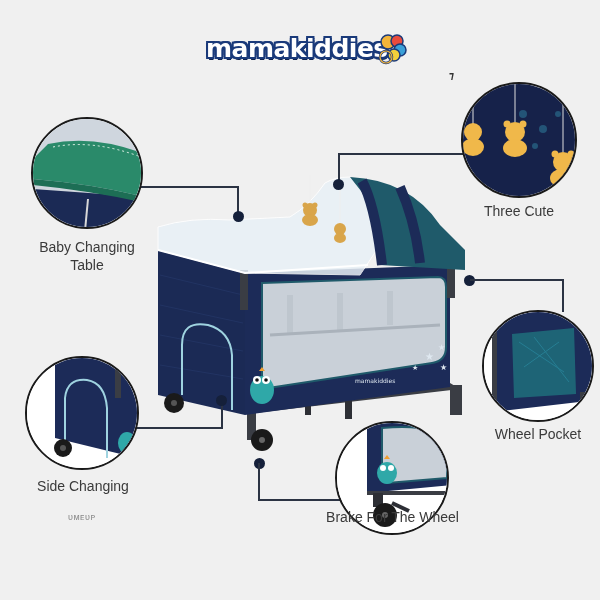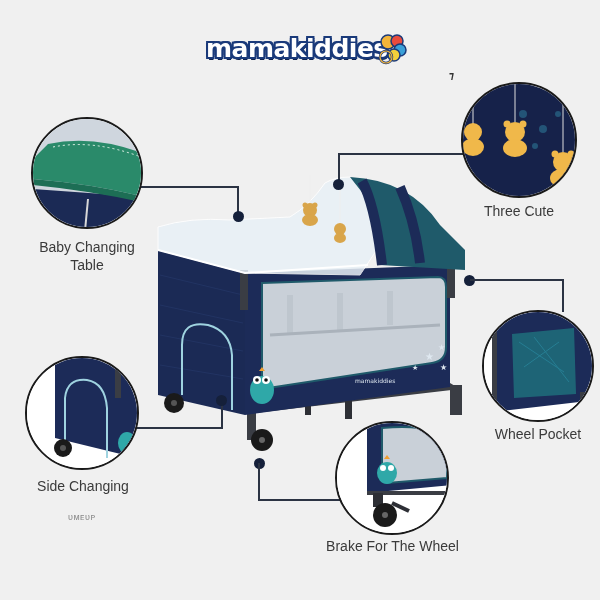--- a/index.html
+++ b/index.html
@@ -217,15 +217,15 @@
     <circle cx="46" cy="45" r="3" fill="#fff"></circle>
       <circle cx="54" cy="45" r="3" fill="#fff"></circle>
     <path d="M47 36 L50 32 L53 36 Z" fill="#f0a030"></path>
     <rect x="30" y="68" width="84" height="4" fill="#3a3d44"></rect>
     <rect x="36" y="70" width="10" height="14" fill="#2d2f35"></rect>
     <circle cx="48" cy="92" r="12" fill="#1a1a1a"></circle>
       <circle cx="48" cy="92" r="3" fill="#666"></circle>
     <path d="M55 80 L72 88" stroke="#2d2f35" stroke-width="4"></path>
   </svg>
 </div>
-<div class="label" style="left:310px; top:537px; width:165px;">
+<div class="label" style="left:310px; top:508px; width:165px;">
   <div>Brake For The Wheel</div>
 </div>
 
 </body></html>

